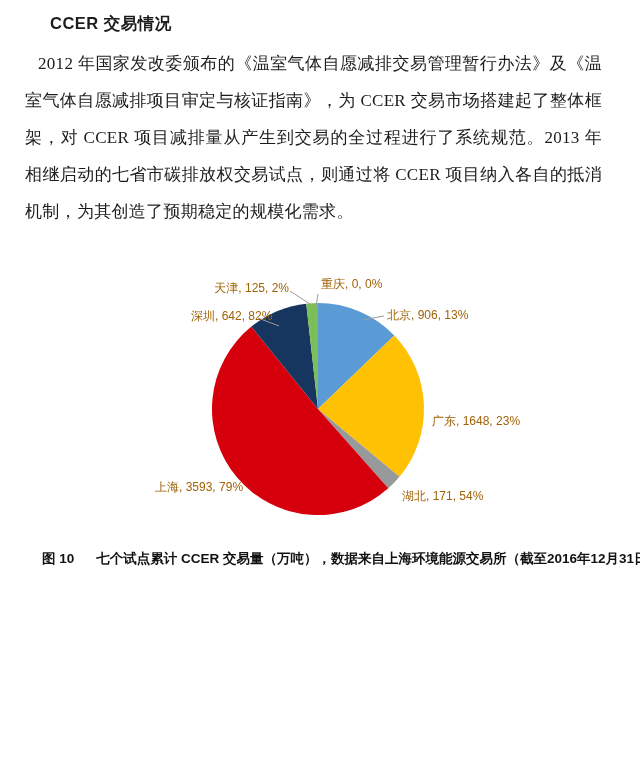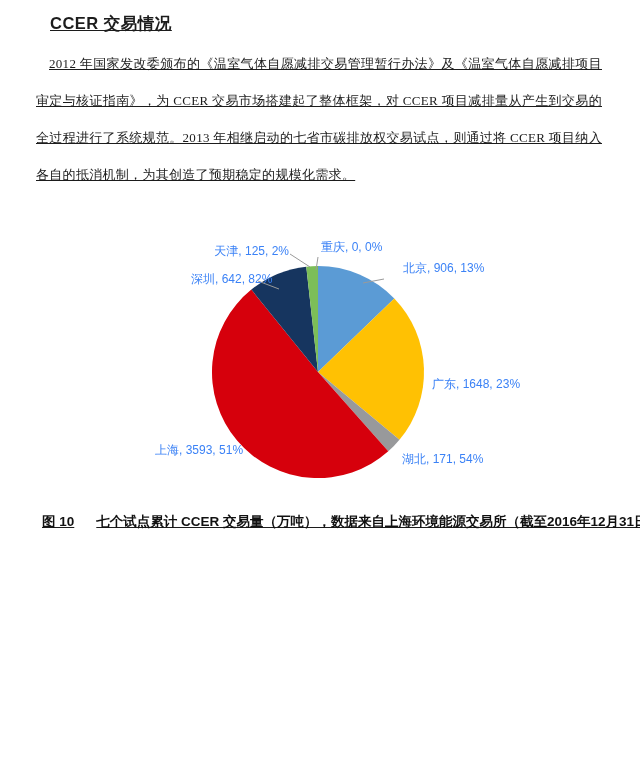--- a/index.html
+++ b/index.html
@@ -5,52 +5,51 @@
   * { margin: 0; padding: 0; box-sizing: border-box; }
   html, body { background: #ffffff; }
   .page {
     position: relative;
     width: 640px;
     height: 620px;
     background: #ffffff;
     overflow: hidden;
     font-family: "Liberation Serif", "DejaVu Serif", serif;
     color: #1c1c1c;
-    text-decoration: underline;
   }
   .doc-title {
     margin: 13px 40px 8px 50px;
     font-size: 16.5px;
     font-weight: 700;
     letter-spacing: 0.5px;
     font-family: "Liberation Sans", "DejaVu Sans", sans-serif;
   }
   .para {
-    margin: 10px 38px 2px 36px;
-    font-size: 13px;
+    margin: 10px 38px 2px 25px;
+    font-size: 17px;
     line-height: 37px;
     text-align: justify;
     text-indent: 13px;
     letter-spacing: 0.3px;
   }
   .chart-area {
     position: relative;
     width: 640px;
     height: 280px;
     margin-top: 34px;
   }
   .chart-area svg.pie {
     position: absolute;
     left: 0; top: 0;
   }
   .slice-label {
     position: absolute;
     font-family: "Liberation Sans", "DejaVu Sans", sans-serif;
     font-size: 12px;
-    color: #3b82f6;
+    color: #a16207;
     white-space: nowrap;
   }
   .slice-label.ra { text-align: right; }
   .caption {
     margin: 6px 30px 0 42px;
     font-size: 13.5px;
     font-weight: 700;
     font-family: "Liberation Sans", "DejaVu Sans", sans-serif;
     color: #111111;
     white-space: nowrap;
@@ -118,24 +117,24 @@
 
       <line x1="290" y1="27" x2="310" y2="40" stroke="#9a9a9a" stroke-width="1"></line>
       <line x1="318" y1="30" x2="316" y2="43" stroke="#9a9a9a" stroke-width="1"></line>
       <line x1="363" y1="56" x2="384" y2="52" stroke="#9a9a9a" stroke-width="1"></line>
       <line x1="258" y1="54" x2="279" y2="62" stroke="#9a9a9a" stroke-width="1"></line>
     </svg>
 
     <div class="slice-label ra" style="left:200px; top:16px; width:89px;">天津, 125, 2%</div>
     <div class="slice-label" style="left:321px; top:12px;">重庆, 0, 0%</div>
     <div class="slice-label" style="left:191px; top:44px;">深圳, 642, 82%</div>
-    <div class="slice-label" style="left:387px; top:33px;margin-left:16px;">北京, 906, 13%</div>
+    <div class="slice-label" style="left:387px; top:43px;">北京, 906, 13%</div>
     <div class="slice-label" style="left:432px; top:149px;">广东, 1648, 23%</div>
     <div class="slice-label" style="left:402px; top:224px;">湖北, 171, 54%</div>
-    <div class="slice-label" style="left:155px; top:215px;">上海, 3593, 51%</div>
+    <div class="slice-label" style="left:155px; top:215px;">上海, 3593, 79%</div>
   </div>
 
   <div class="caption">
     <span class="fig-label">图 10</span><span>七个试点累计 CCER 交易量（万吨），数据来自上海环境能源交易所（截至2016年12月31日）</span>
   </div>
 
   <div class="watermark">
     <span class="wm-logo"></span>
     <span class="wm-text">中国城镇供热协会</span>
   </div>

